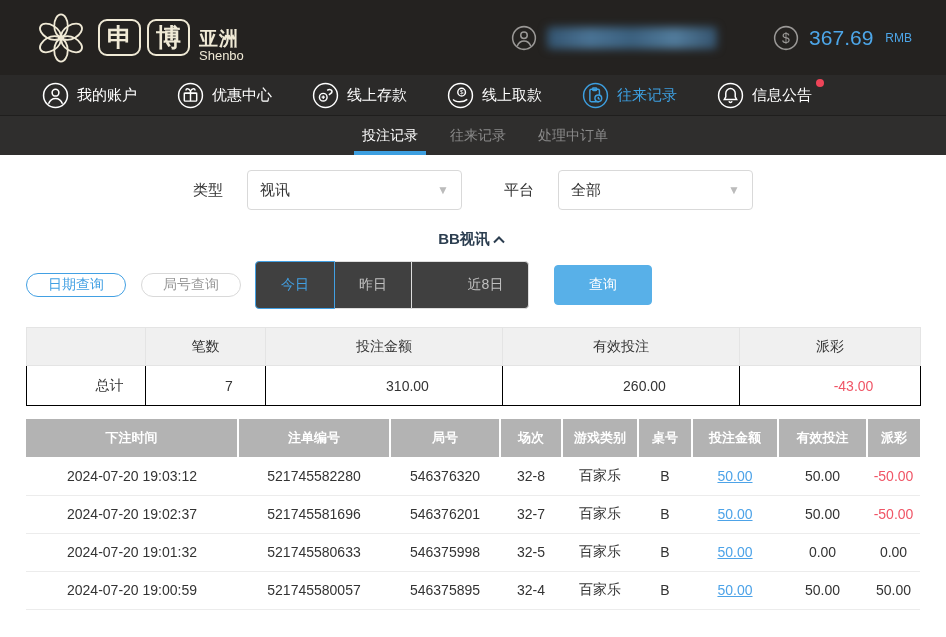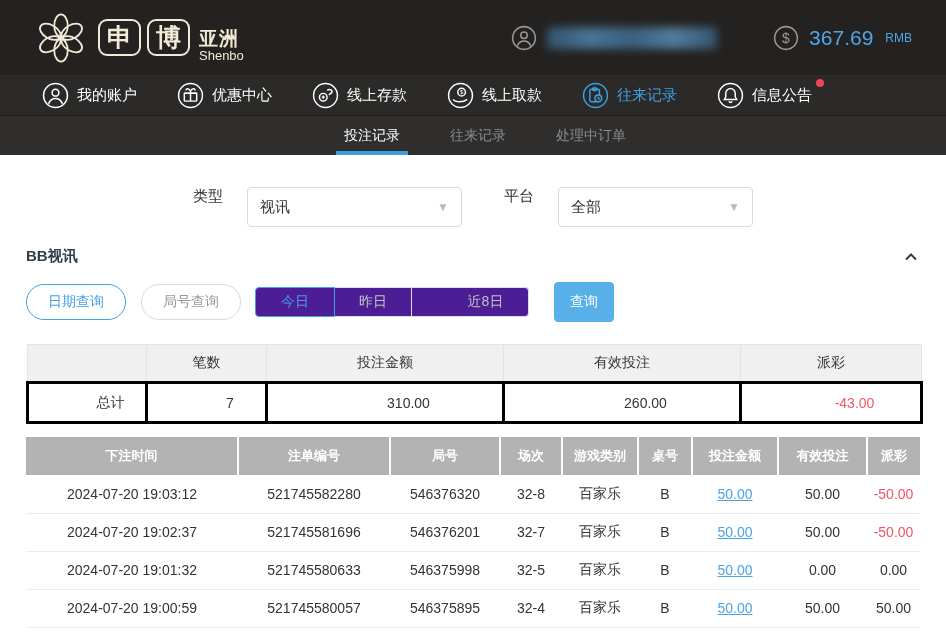--- a/index.html
+++ b/index.html
@@ -24,61 +24,61 @@
   .balance-amount { font-size:21px; color:#4da6e8; }
   .balance-currency { font-size:12px; color:#4da6e8; margin-left:2px; }
   
   .main-nav { height:40px; background:#2b2a29; display:flex; align-items:center; padding-left:42px; gap:40px; }
   .nav-item { display:flex; align-items:center; gap:8px; color:#fff; font-size:15px; cursor:pointer; position:relative; }
   .nav-item .nav-icon { width:27px; height:27px; color:#fff; }
   .nav-item.active { color:#3d9fe0; }
   .nav-item.active .nav-icon { color:#3d9fe0; }
   .nav-badge { position:absolute; top:-3px; right:-12px; width:8px; height:8px; border-radius:50%; background:#ee4458; }
   
-  .sub-tabs { height:40px; background:#2f2e2d; border-top:1px solid #1f1e1d; display:flex; justify-content:center; align-items:stretch; gap:42px;padding-left:24px; }
+  .sub-tabs { height:40px; background:#2f2e2d; border-top:1px solid #1f1e1d; display:flex; justify-content:center; align-items:stretch; gap:24px;padding-left:24px; }
   .sub-tab { display:flex; align-items:center; color:#8a8a8a; font-size:14px; position:relative; padding:0 4px; cursor:pointer; }
   .sub-tab.active { color:#fff; }
   .sub-tab.active::after { content:""; position:absolute; left:-4px; right:-4px; bottom:0; height:4px; background:#3d9fe0; }
   
   .content { padding:0 26px; }
-  .filter-row { display:flex; justify-content:center; align-items:flex-start; padding-top:32px; gap:24px; }
+  .filter-row { display:flex; justify-content:center; align-items:center; padding-top:15px; gap:24px; }
   .filter-label { font-size:15px; color:#333; }
   .select-box { height:40px; border:1px solid #d9d9d9; border-radius:4px; background:#fff;
     display:flex; align-items:center; padding:0 12px; font-size:15px; color:#333; cursor:pointer; }
   .select-box .caret { margin-left:auto; color:#bbb; font-size:12px; }
   .select-type { width:215px; margin-right:18px; }
   .select-platform { width:195px; }
-  .section-head { display:flex; align-items:center; justify-content:space-between; margin-top:20px; }
+  .section-head { display:flex; align-items:center; justify-content:center; margin-top:20px; }
   .section-title { font-size:15px; font-weight:bold; color:#2c3e50; }
   .collapse-btn { width:18px; height:18px; color:#2c3e50; cursor:pointer; }
   
   .query-row { display:flex; align-items:center; margin-top:16px; height:40px; }
-  .pill-btn { height:36px; border-radius:20px; background:#fff; border:1px solid #d9d9d9; color:#999;
+  .pill-btn { height:24px; border-radius:20px; background:#fff; border:1px solid #d9d9d9; color:#999;
     font-size:14px; padding:0 21px; cursor:pointer; }
   .pill-btn.active { border-color:#42a0e3; color:#42a0e3; }
   .pill-btn + .pill-btn { margin-left:15px; }
   .date-input { margin-left:18px; width:228px; height:40px; border:1px solid #d9d9d9; border-radius:4px;
     display:flex; align-items:center; padding:0 11px; gap:9px; font-size:15px; color:#333; cursor:pointer; }
   .date-input .cal-icon { width:17px; height:17px; color:#ccc; flex:none; }
   .seg-group { display:flex; margin-left:14px; }
-  .seg-btn { height:30px; background:#4c1d95; border:1px solid #dedede; color:#c0c0c0; font-size:14px; cursor:pointer; position:relative; }
+  .seg-btn { height:48px; background:#404040; border:1px solid #dedede; color:#c0c0c0; font-size:14px; cursor:pointer; position:relative; }
   .seg-btn + .seg-btn { margin-left:-1px; }
   .seg-today { width:80px; border-radius:4px 0 0 4px; }
   .seg-yesterday { width:78px; }
   .seg-last8 { width:118px; border-radius:0 4px 4px 0;padding-left:31px; }
   .seg-btn.active { border-color:#42a0e3; color:#42a0e3; z-index:2; }
-  .search-btn { margin-left:25px; width:60px; height:40px; background:#58b0e8; border:1px solid #58b0e8;
+  .search-btn { margin-left:25px; width:98px; height:40px; background:#58b0e8; border:1px solid #58b0e8;
     border-radius:4px; color:#fff; font-size:14px; cursor:pointer; }
   
   table { border-collapse:collapse; width:894px; table-layout:fixed;border-radius:6px; }
   .summary-table { margin-top:22px; border:1px solid #e8e8e8; }
   .summary-table th { height:38px; background:#f0f0f0; font-weight:normal; font-size:14px; color:#333;
     border:1px solid #e4e4e4; text-align:center; }
   .summary-table td { height:40px; background:#fff; font-size:14px; color:#333;
-    border:3px solid #000000; text-align:center;padding-left:47px; }
+    border:1px solid #000000; text-align:center;padding-left:47px; }
   .neg { color:#f05566 !important; }
   
   .bet-table { margin-top:13px; }
   .bet-table th { height:38px; background:#b3b3b3; color:#fff; font-size:13px; font-weight:bold;
     text-align:center; border-right:2px solid #fff; }
   .bet-table th:last-child { border-right:none; }
   .bet-table td { height:38px; font-size:14px; color:#333; text-align:center; border-bottom:1px solid #ececec; }
   .bet-table td.link { color:#4da3e8; text-decoration:underline; cursor:pointer; }
   svg { display:block; }
 </style>

